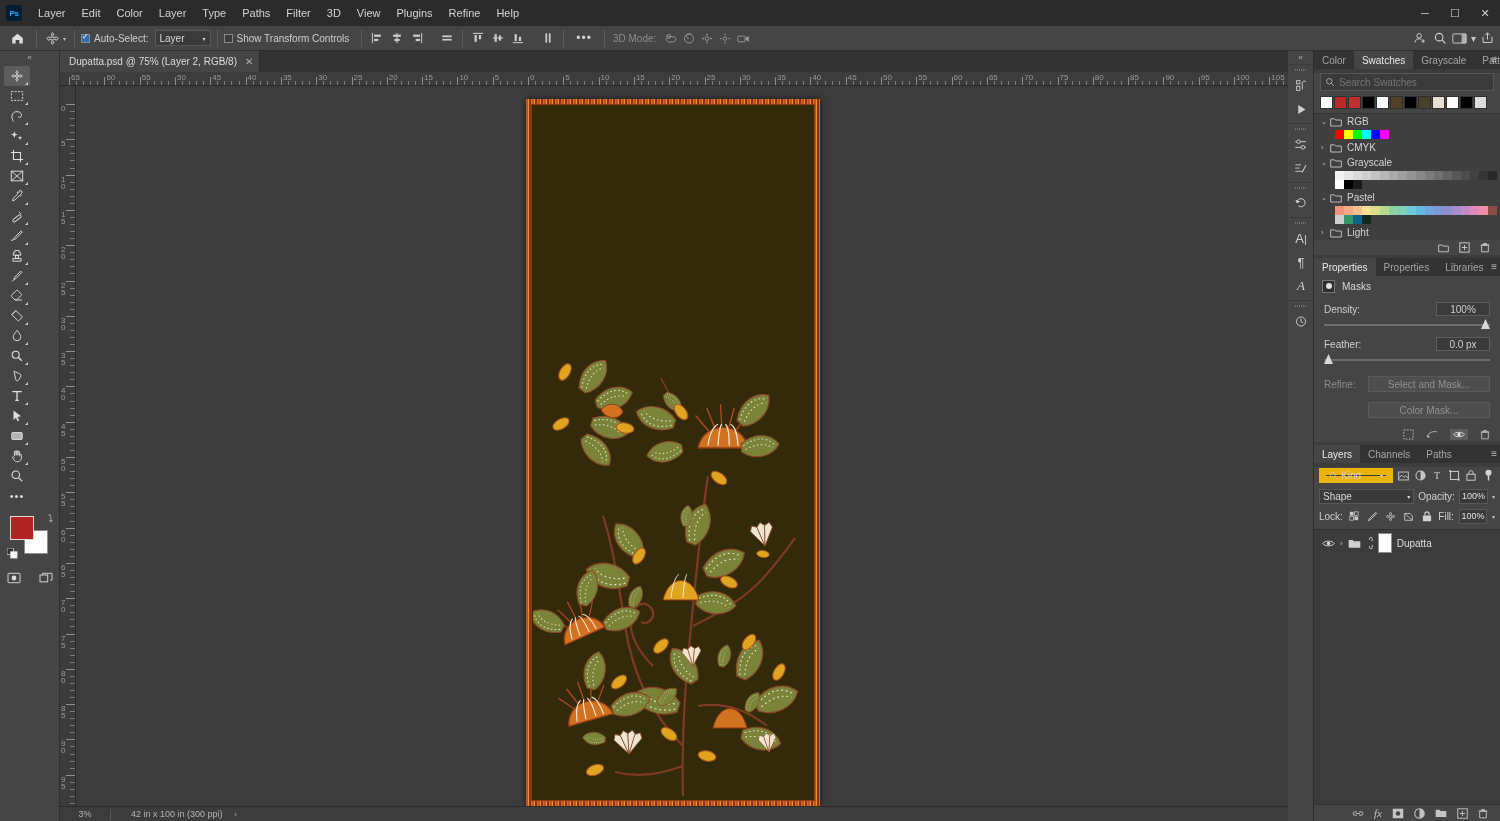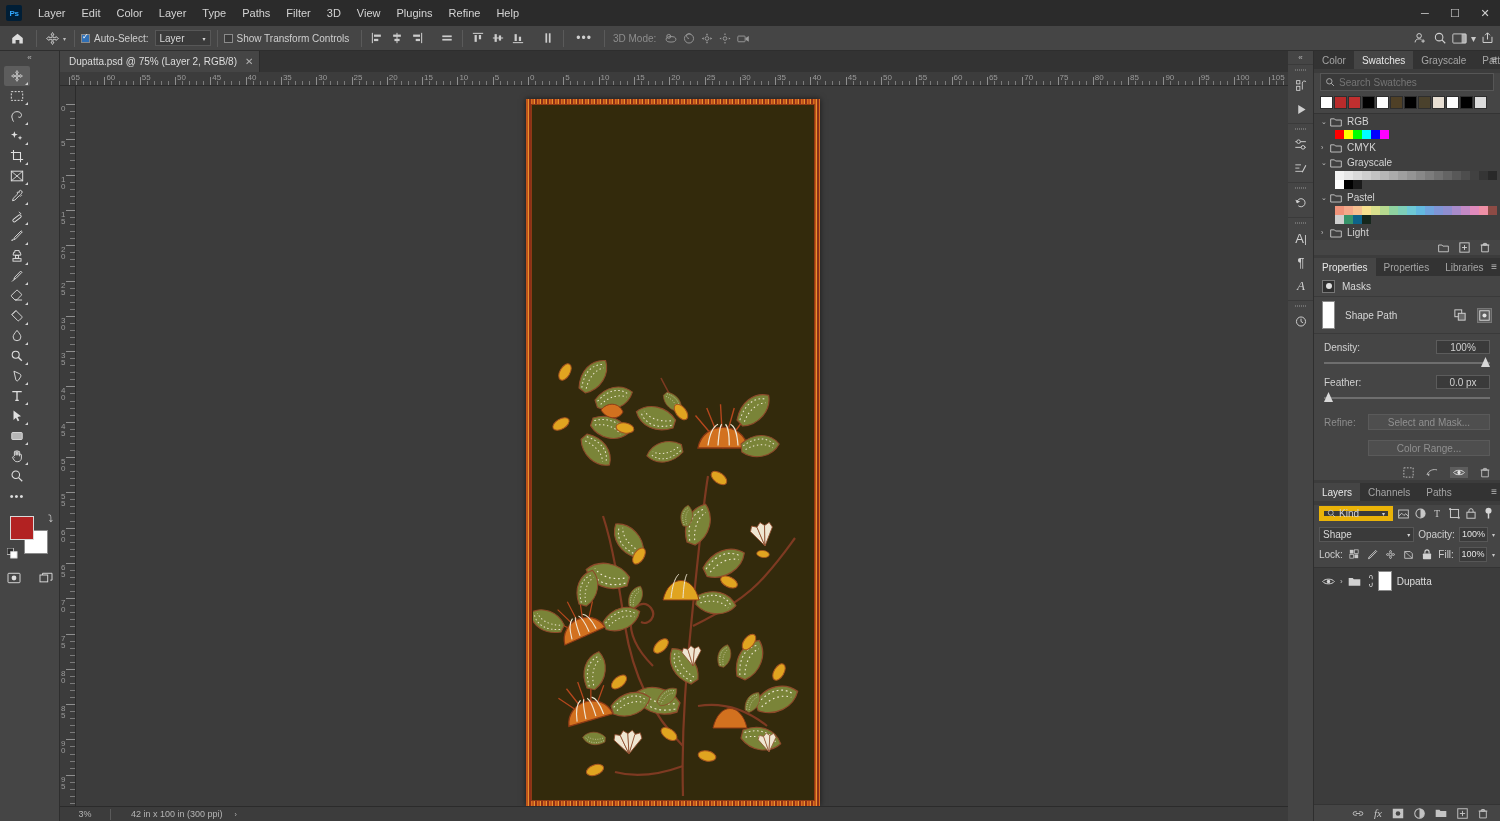--- a/index.html
+++ b/index.html
@@ -169,21 +169,21 @@
   .refine-row { display:flex; align-items:center; margin:10px 10px 0 10px; }
   .refine-row .lbl { font-size:10px; color:#8c8c8c; width:44px; }
   .gbtn { flex:1; height:16px; background:#4e4e4e; border:1px solid #5a5a5a;
     font-size:10px; color:#909090; display:flex; align-items:center; justify-content:center; }
   .pr-foot { height:16px; background:#454545; display:flex; align-items:center;
     justify-content:flex-end; gap:12px; padding-right:10px; margin-top:8px; }
   .pr-foot .on { background:#5d5d5d; padding:1px 3px; }
 
   
   .ly-filter { display:flex; align-items:center; height:17px; margin:4px 5px 0 5px; gap:3px; }
-  .kind { flex:1; height:15px; background:#3a3a3a; border:5px solid #eab308;
+  .kind { flex:1; height:15px; background:#3a3a3a; border:7px solid #eab308;
     display:flex; align-items:center; padding:0 3px; font-size:10px; color:#d0d0d0;
     justify-content:space-between; }
   .ly-ico { width:14px; height:15px; display:flex; align-items:center; justify-content:center; }
   .blend-row { display:flex; align-items:center; height:16px; margin:4px 5px 0 5px; gap:4px; }
   .blend { width:98px; height:15px; background:#3a3a3a; border:1px solid #575757;
     display:flex; align-items:center; justify-content:space-between; padding:0 3px;
     font-size:10px; color:#d8d8d8; }
   .lbl-s { font-size:10px; color:#cfcfcf; }
   .opac { width:30px; height:15px; background:#3a3a3a; border:1px solid #575757;
     font-size:9px; color:#e2e2e2; display:flex; align-items:center; justify-content:center; }
@@ -1295,36 +1295,20 @@
           <span class="ptab">Libraries</span>
           <span class="pmenu">≡</span>
       </div>
       <div class="pbody">
         <div class="pr-head">
           <span class="mask-ico">
               <b></b>
             </span>
           <span style="font-size:10px;color:#d8d8d8">Masks</span>
         </div>
-        <div class="pr-sub">
-          <span class="thumb"></span>
-          <span class="nm">Shape Path</span>
-          <span class="pr-btn">
-            <svg width="12" height="12" viewBox="0 0 14 14">
-                <rect x="1" y="1" width="8" height="8" fill="none" stroke="#d4d4d4" stroke-width="1.1"></rect>
-                <rect x="5" y="5" width="8" height="8" fill="#6a6a6a" stroke="#d4d4d4" stroke-width="1.1"></rect>
-              </svg>
-          </span>
-          <span class="pr-btn sel">
-            <svg width="11" height="11" viewBox="0 0 14 14">
-                <rect x="1" y="1" width="12" height="12" fill="none" stroke="#e2e2e2" stroke-width="1.1"></rect>
-                <circle cx="7" cy="7" r="2.6" fill="#e2e2e2"></circle>
-              </svg>
-          </span>
-        </div>
 
         <div class="field-row">
           <span>Density:</span>
           <span class="numbox">100%</span>
         </div>
         <div class="slider">
           <i class="trk"></i>
             <i class="kn" style="right:0"></i>
         </div>
 
@@ -1336,21 +1320,21 @@
           <i class="trk"></i>
             <i class="kn" style="left:0"></i>
         </div>
 
         <div class="refine-row">
           <span class="lbl">Refine:</span>
           <span class="gbtn">Select and Mask...</span>
         </div>
         <div class="refine-row">
           <span class="lbl"></span>
-          <span class="gbtn">Color Range...</span>
+          <span class="gbtn">Color Mask...</span>
         </div>
 
         <div class="pr-foot">
           <span>
             <svg width="11" height="11" viewBox="0 0 13 13">
                 <rect x="1" y="1" width="11" height="11" fill="none" stroke="#bdbdbd" stroke-width="1.1" stroke-dasharray="2 1.6"></rect>
               </svg>
           </span>
           <span>
             <svg width="12" height="11" viewBox="0 0 14 13">

